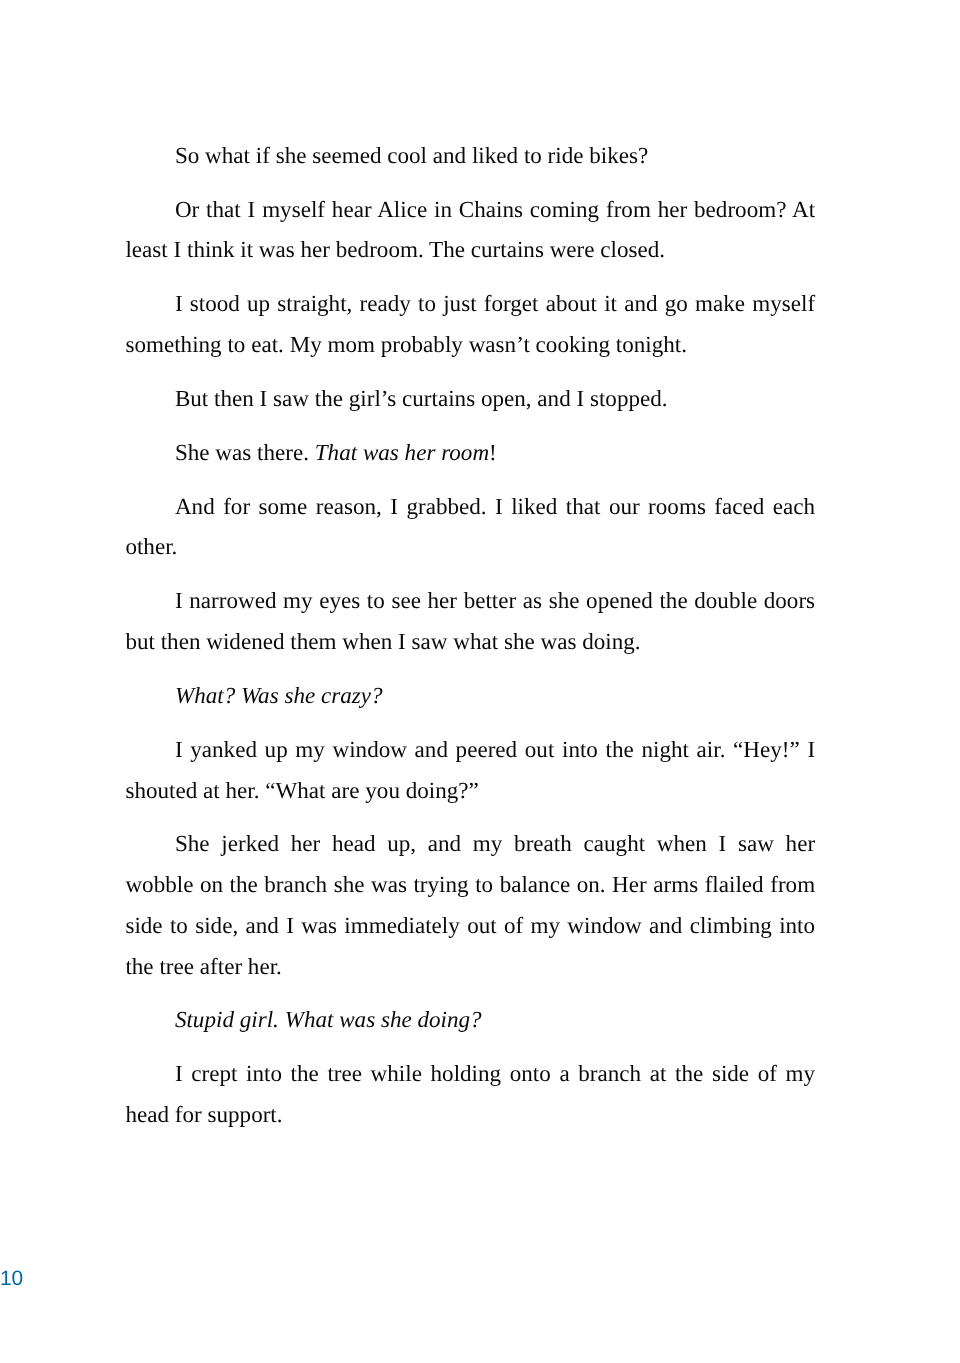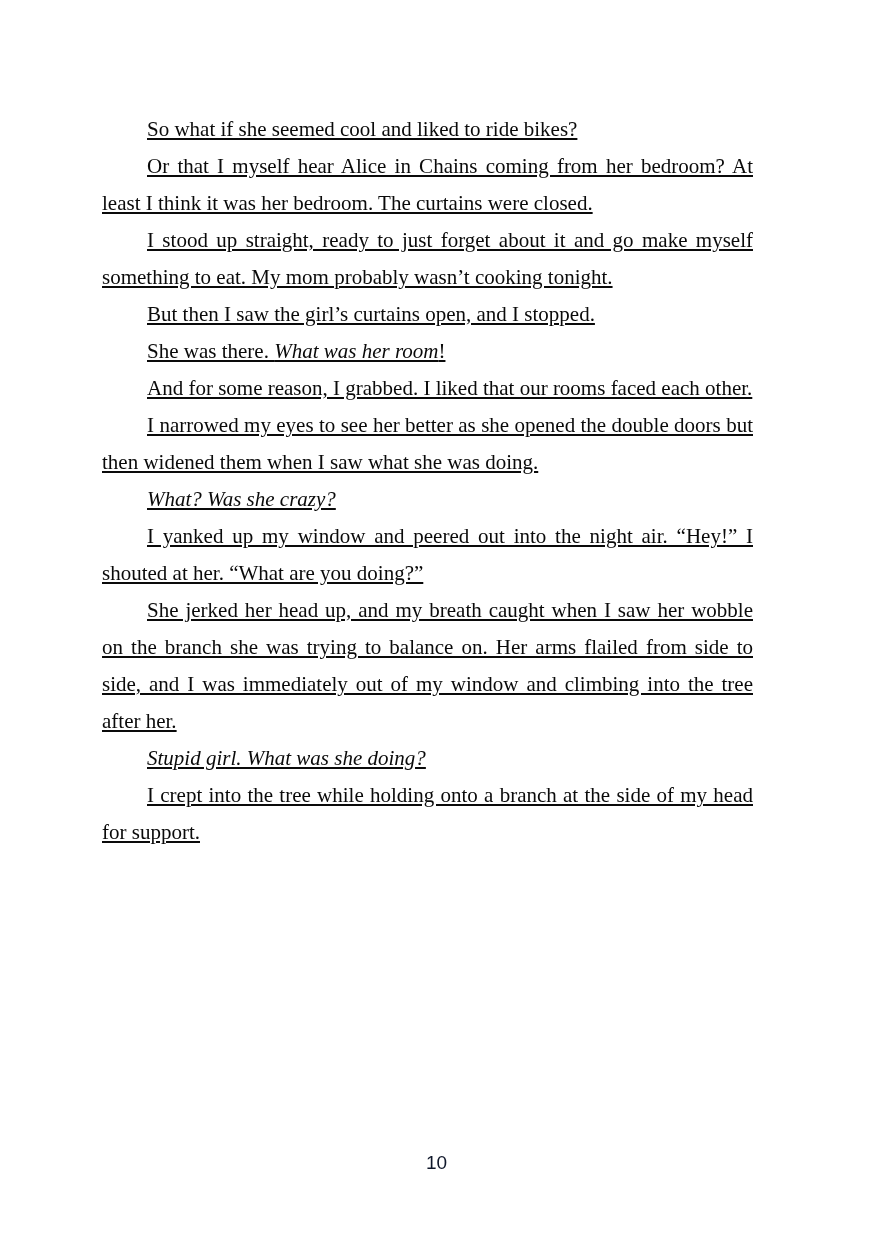--- a/index.html
+++ b/index.html
@@ -19,49 +19,48 @@
   .text-block {
     position: absolute;
     left: 102px;
     top: 111px;
     width: 651px;
     font-size: 21px;
     line-height: 37px;
     text-align: justify;
   }
   .text-block p {
-    margin: 0;
+    margin: 12px;
     padding: 0;
     text-indent: 45px;
-    text-decoration: underline;
   }
   .seg-italic {
     font-style: italic;
   }
   .page-number {
     position: absolute;
     left: 0;
     right: 0;
     top: 1152px;
-    text-align: center;
+    text-align: left;
     font-family: "Liberation Sans", sans-serif;
     font-size: 19px;
-    color: #0f172a;
+    color: #0369a1;
   }
 </style>
 </head>
 <body>
 
 <div class="page">
   <div class="text-block" id="text-block">
       <p><span>So what if she seemed cool and liked to ride bikes?</span></p>
       <p><span>Or that I myself hear Alice in Chains coming from her bedroom? At least I think it was her bedroom. The curtains were closed.</span></p>
       <p><span>I stood up straight, ready to just forget about it and go make myself something to eat. My mom probably wasn’t cooking tonight.</span></p>
       <p><span>But then I saw the girl’s curtains open, and I stopped.</span></p>
-      <p><span>She was there. </span><span class="seg-italic">What was her room</span><span>!</span></p>
+      <p><span>She was there. </span><span class="seg-italic">That was her room</span><span>!</span></p>
       <p><span>And for some reason, I grabbed. I liked that our rooms faced each other.</span></p>
       <p><span>I narrowed my eyes to see her better as she opened the double doors but then widened them when I saw what she was doing.</span></p>
       <p><span class="seg-italic">What? Was she crazy?</span></p>
       <p><span>I yanked up my window and peered out into the night air. “Hey!” I shouted at her. “What are you doing?”</span></p>
       <p><span>She jerked her head up, and my breath caught when I saw her wobble on the branch she was trying to balance on. Her arms flailed from side to side, and I was immediately out of my window and climbing into the tree after her.</span></p>
       <p><span class="seg-italic">Stupid girl. What was she doing?</span></p>
       <p><span>I crept into the tree while holding onto a branch at the side of my head for support.</span></p>
     </div>
   <div class="page-number">10</div>
 </div>

